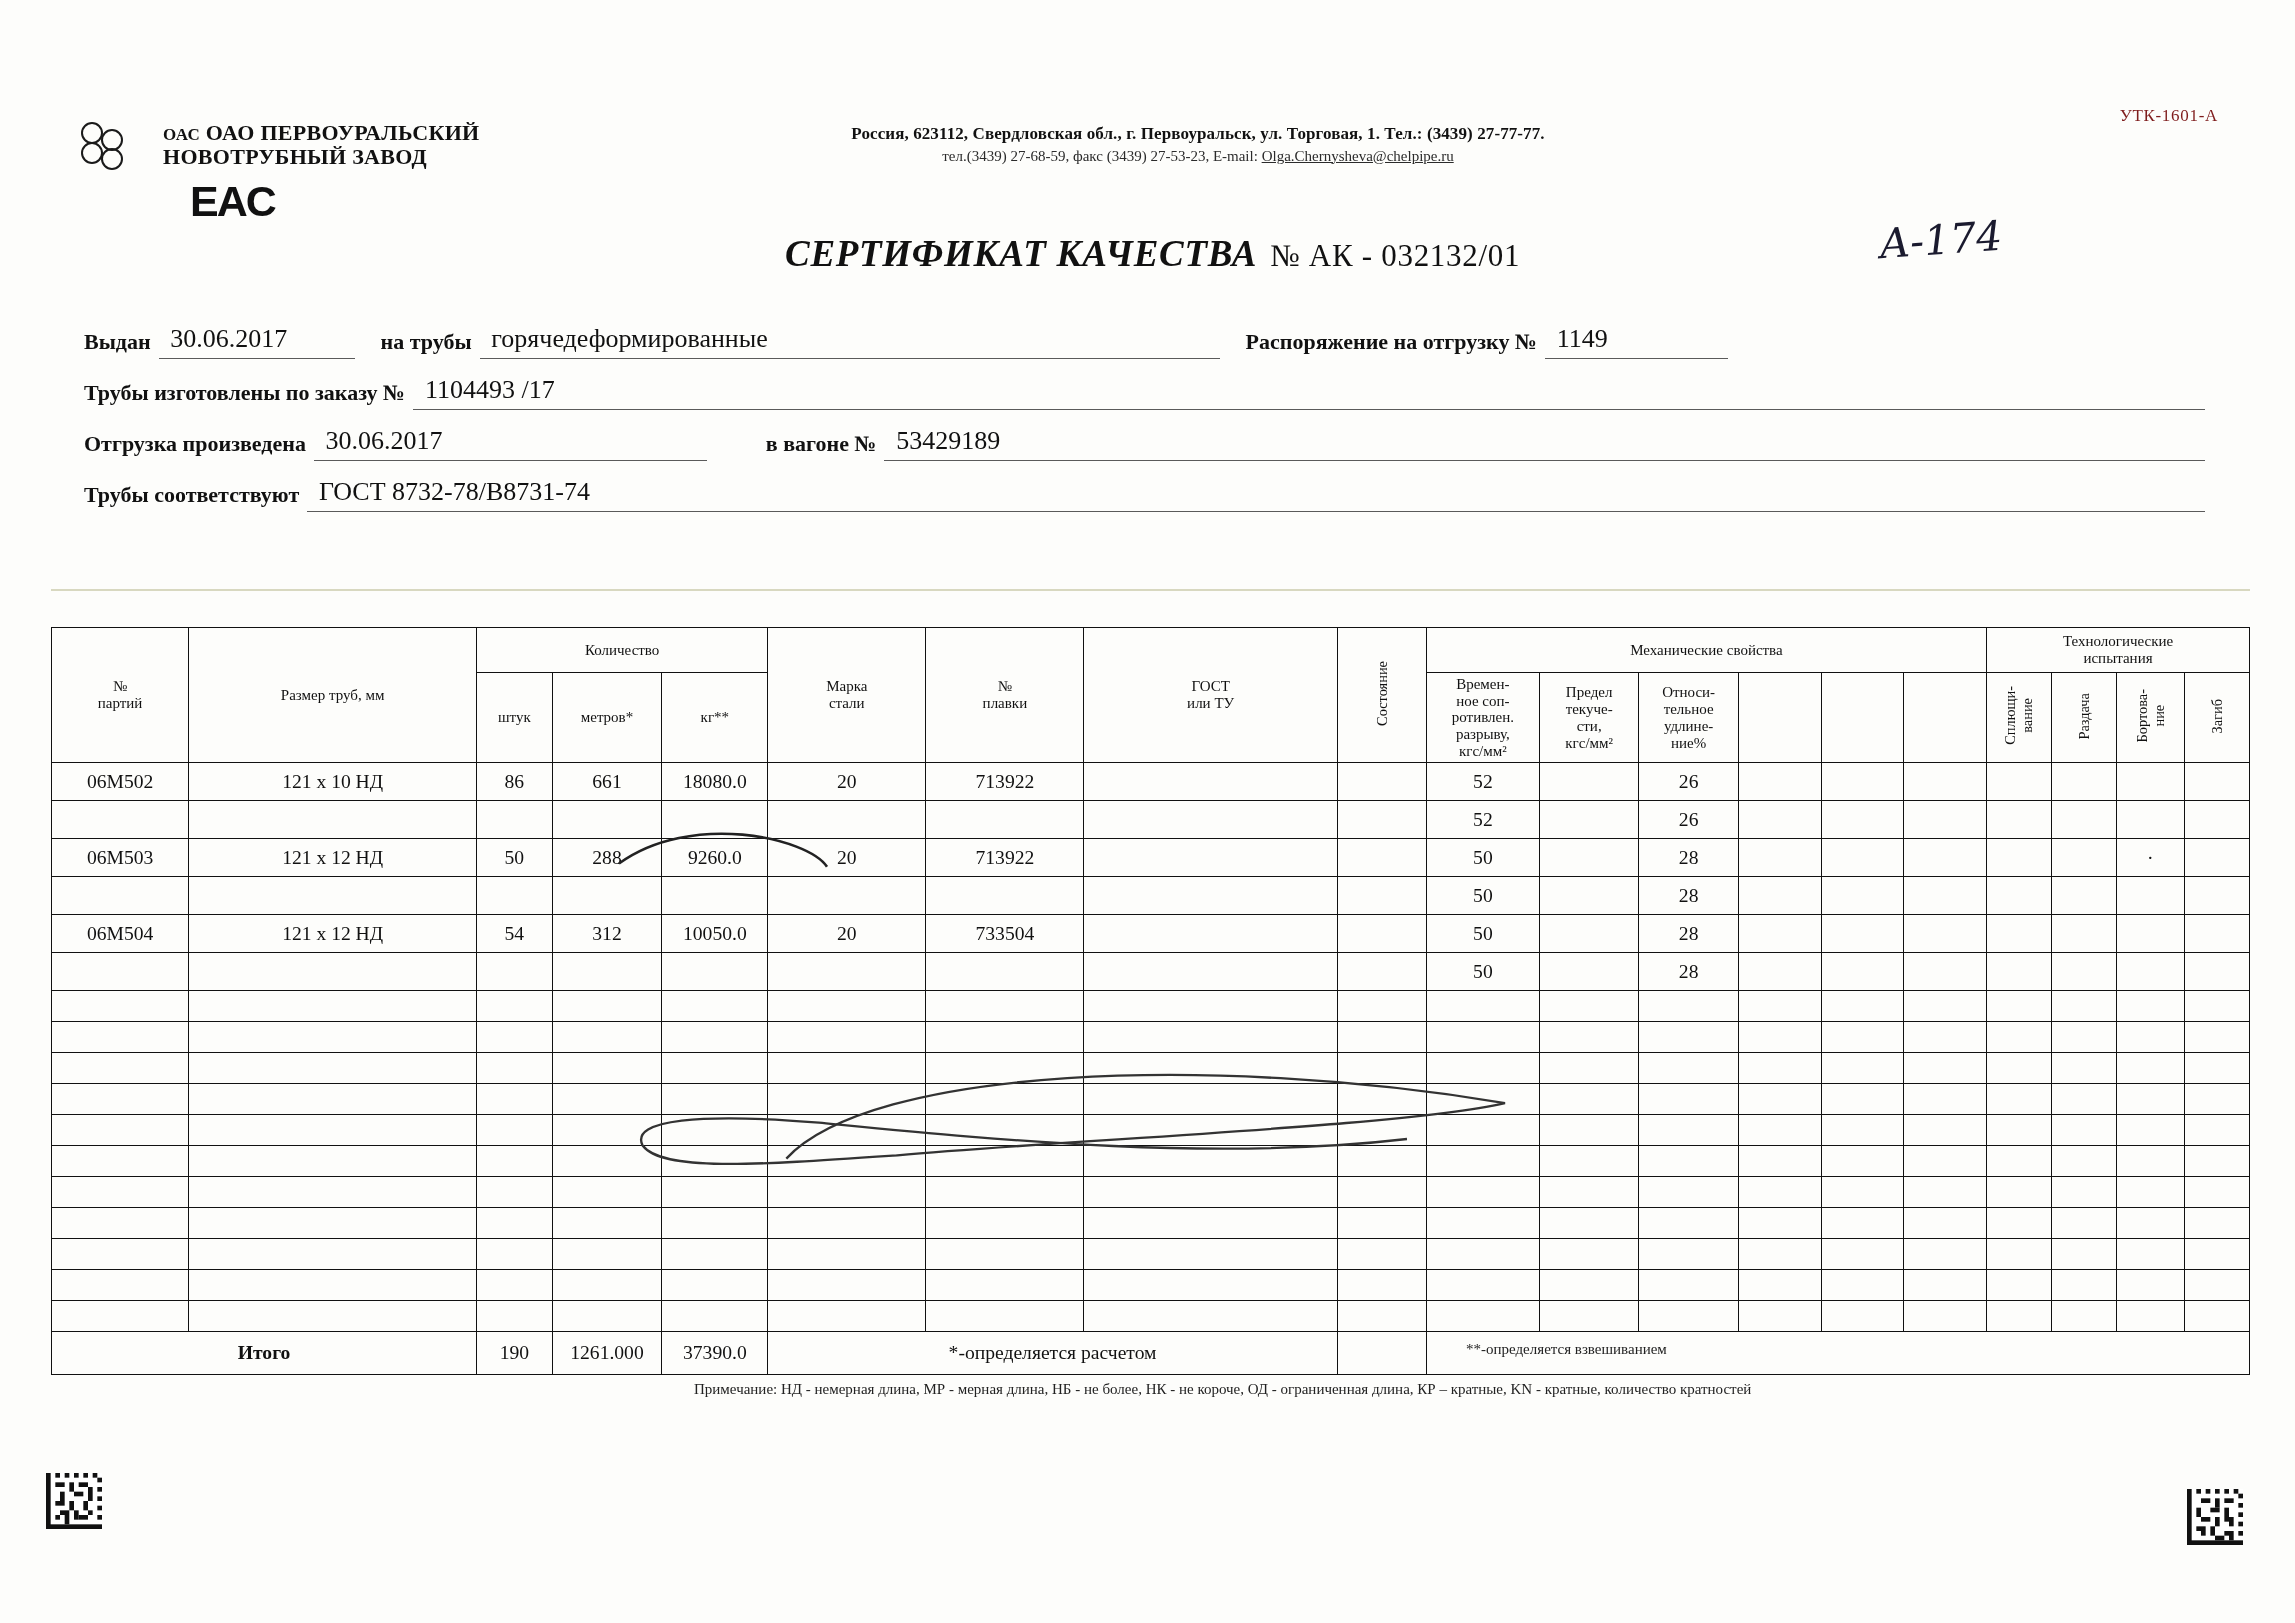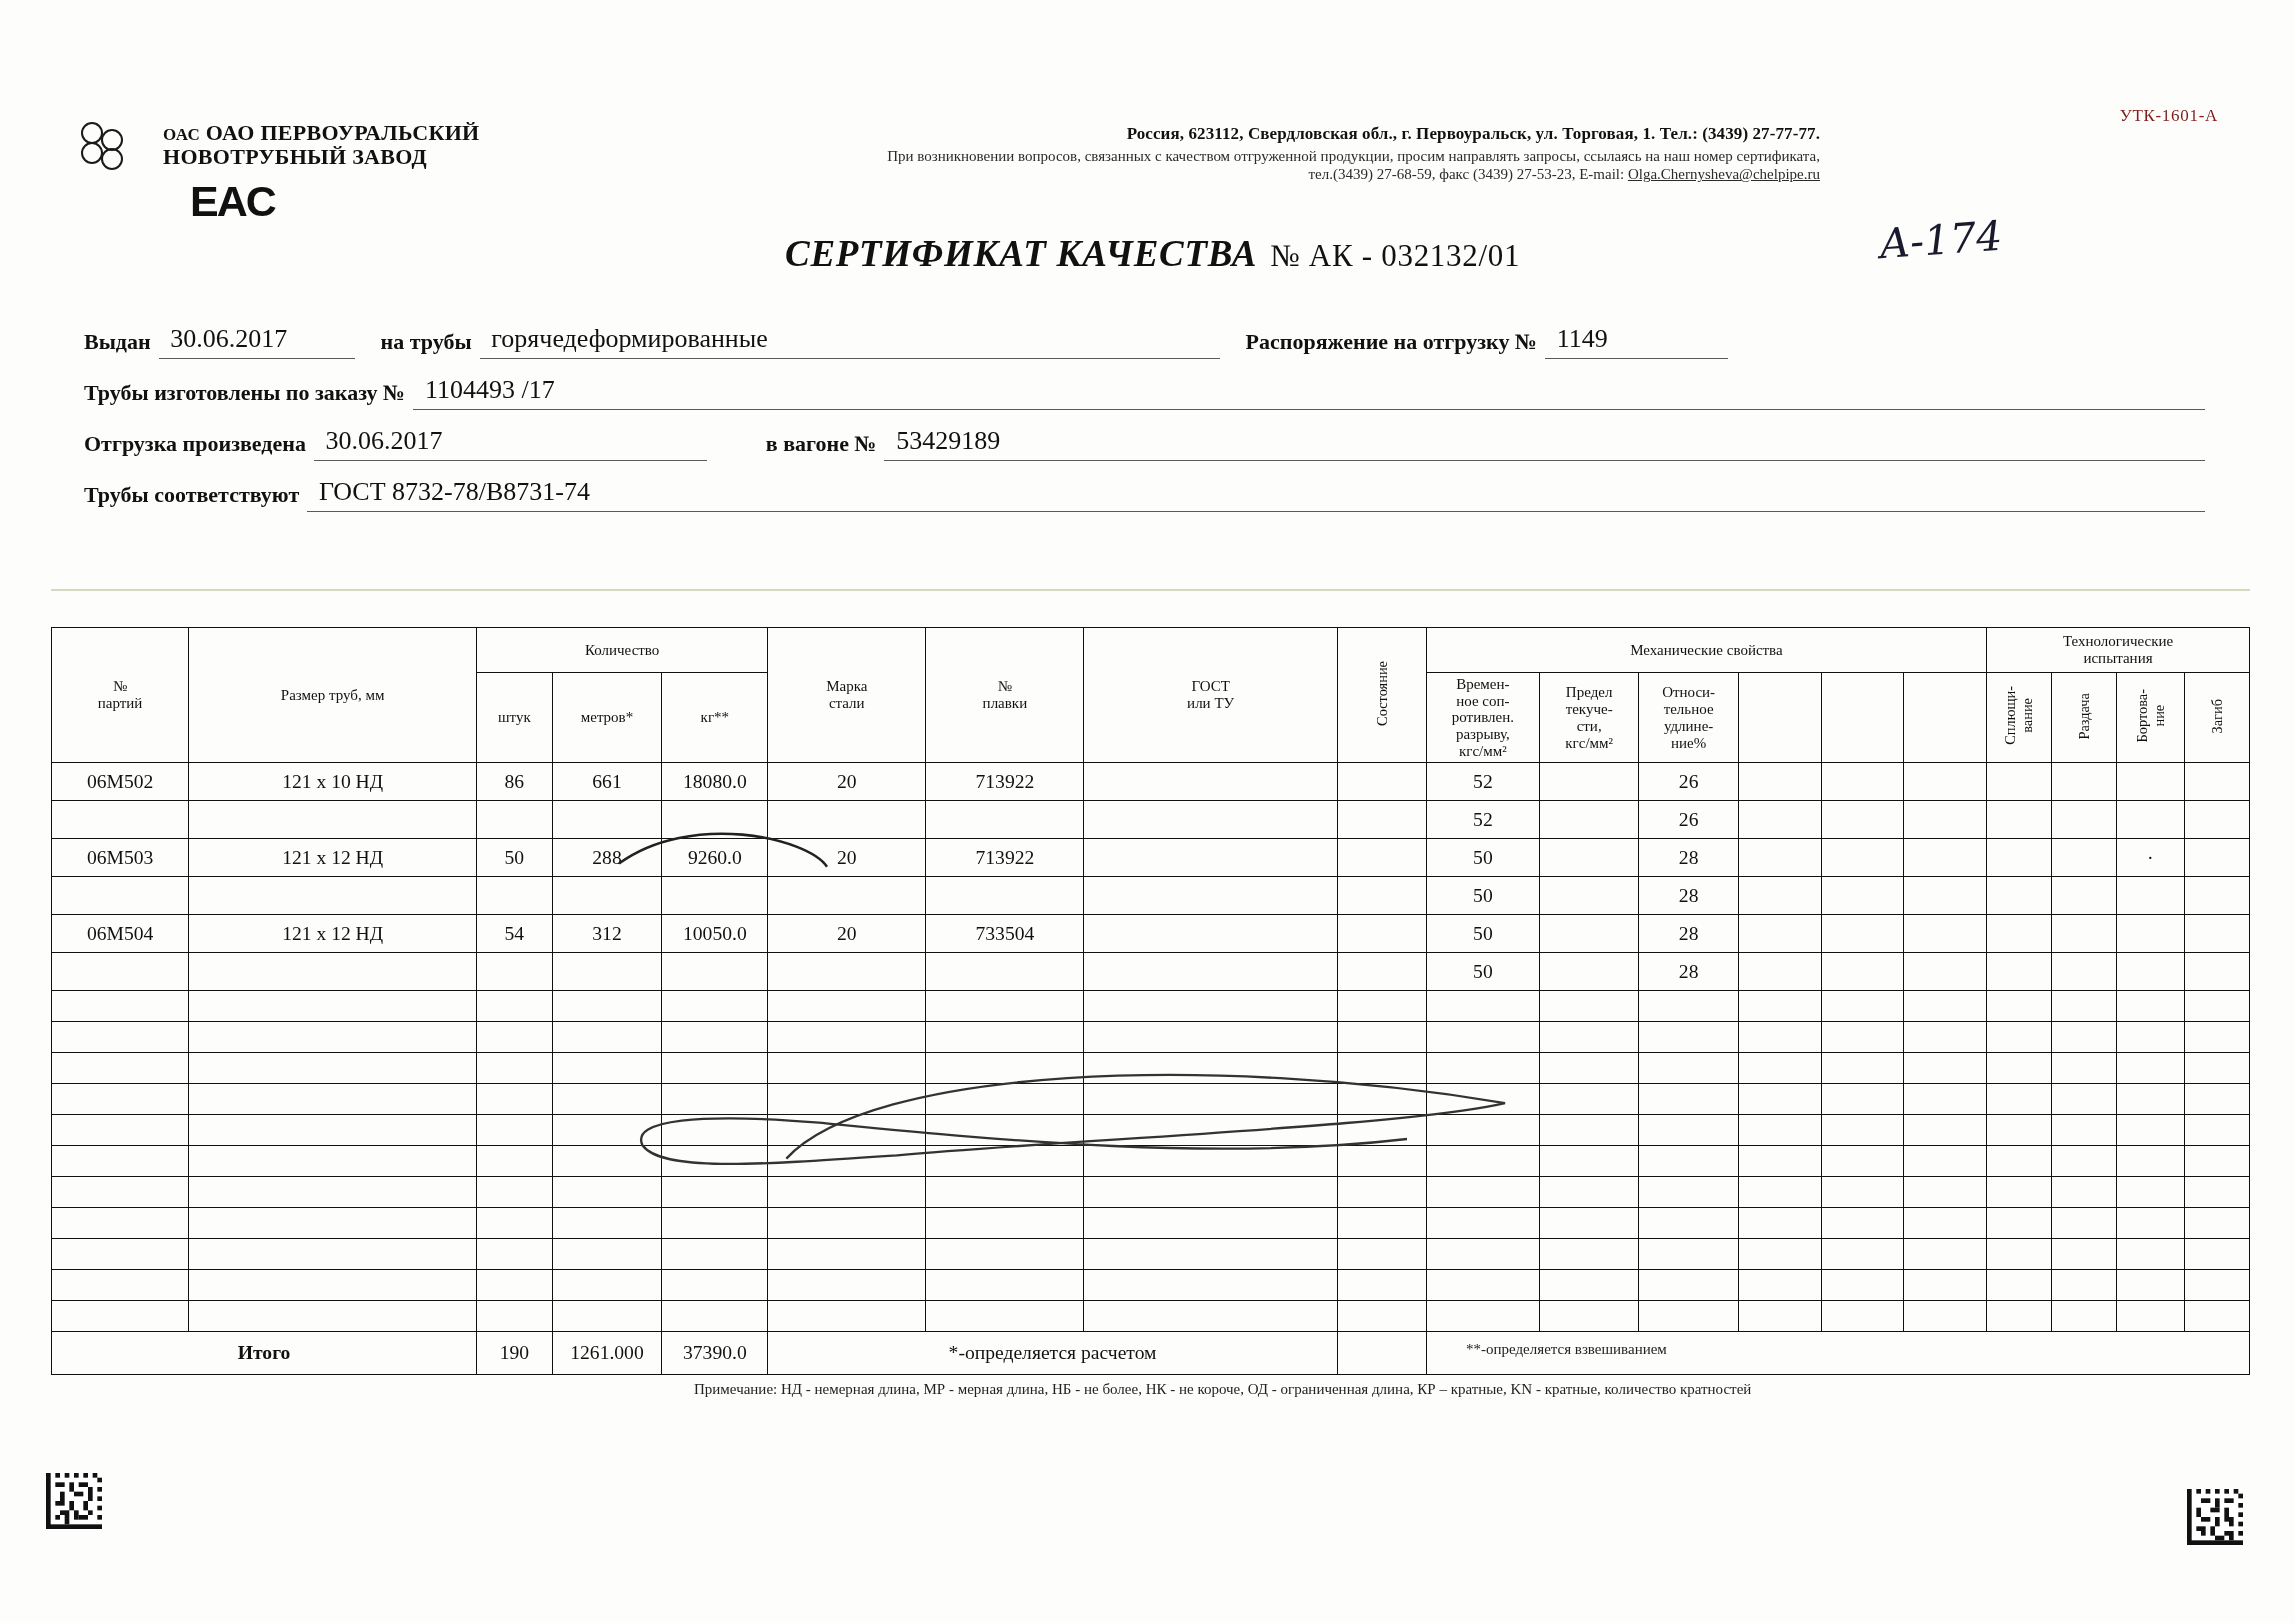--- a/index.html
+++ b/index.html
@@ -65,21 +65,21 @@
     letter-spacing: -2px;
     margin-top: 3.9px;
     margin-left: 113px;
   }
 
   .addr-block {
     position: absolute;
     left: 576px;
     top: 124px;
     width: 1244px;
-    text-align: right;
+    text-align: center;
   }
   .addr-line1 {
     font-size: 17px;
     font-weight: bold;
     letter-spacing: 0.1px;
     margin-bottom: 2.6px;
   }
   .addr-line2, .addr-line3 {
     font-size: 15px;
     color: #2b2b2b;
@@ -266,21 +266,20 @@
       <div class="logo-text">
         <div><span style="font-size:17px">ОАС</span> <span>ОАО ПЕРВОУРАЛЬСКИЙ</span></div>
         <div>НОВОТРУБНЫЙ ЗАВОД</div>
       </div>
     </div>
     <div class="eac">ЕAC</div>
   </div>
 
   <div class="addr-block">
     <div class="addr-line1">Россия, 623112, Свердловская обл., г. Первоуральск, ул. Торговая, 1. Тел.: (3439) 27-77-77.</div>
-    <div class="addr-line2">При возникновении вопросов, связанных с качеством отгруженной продукции, просим направлять запросы, ссылаясь на наш номер сертификата,</div>
     <div class="addr-line3">
       <span>тел.(3439) 27-68-59, факс (3439) 27-53-23,  E-mail: </span><span class="addr-email">Olga.Chernysheva@chelpipe.ru</span>
     </div>
   </div>
 
   <div class="title-row">
     <div class="cert-title">СЕРТИФИКАТ КАЧЕСТВА</div>
     <div class="cert-no">№  АК - 032132/01</div>
   </div>
   <div class="handwriting">А-174</div>

